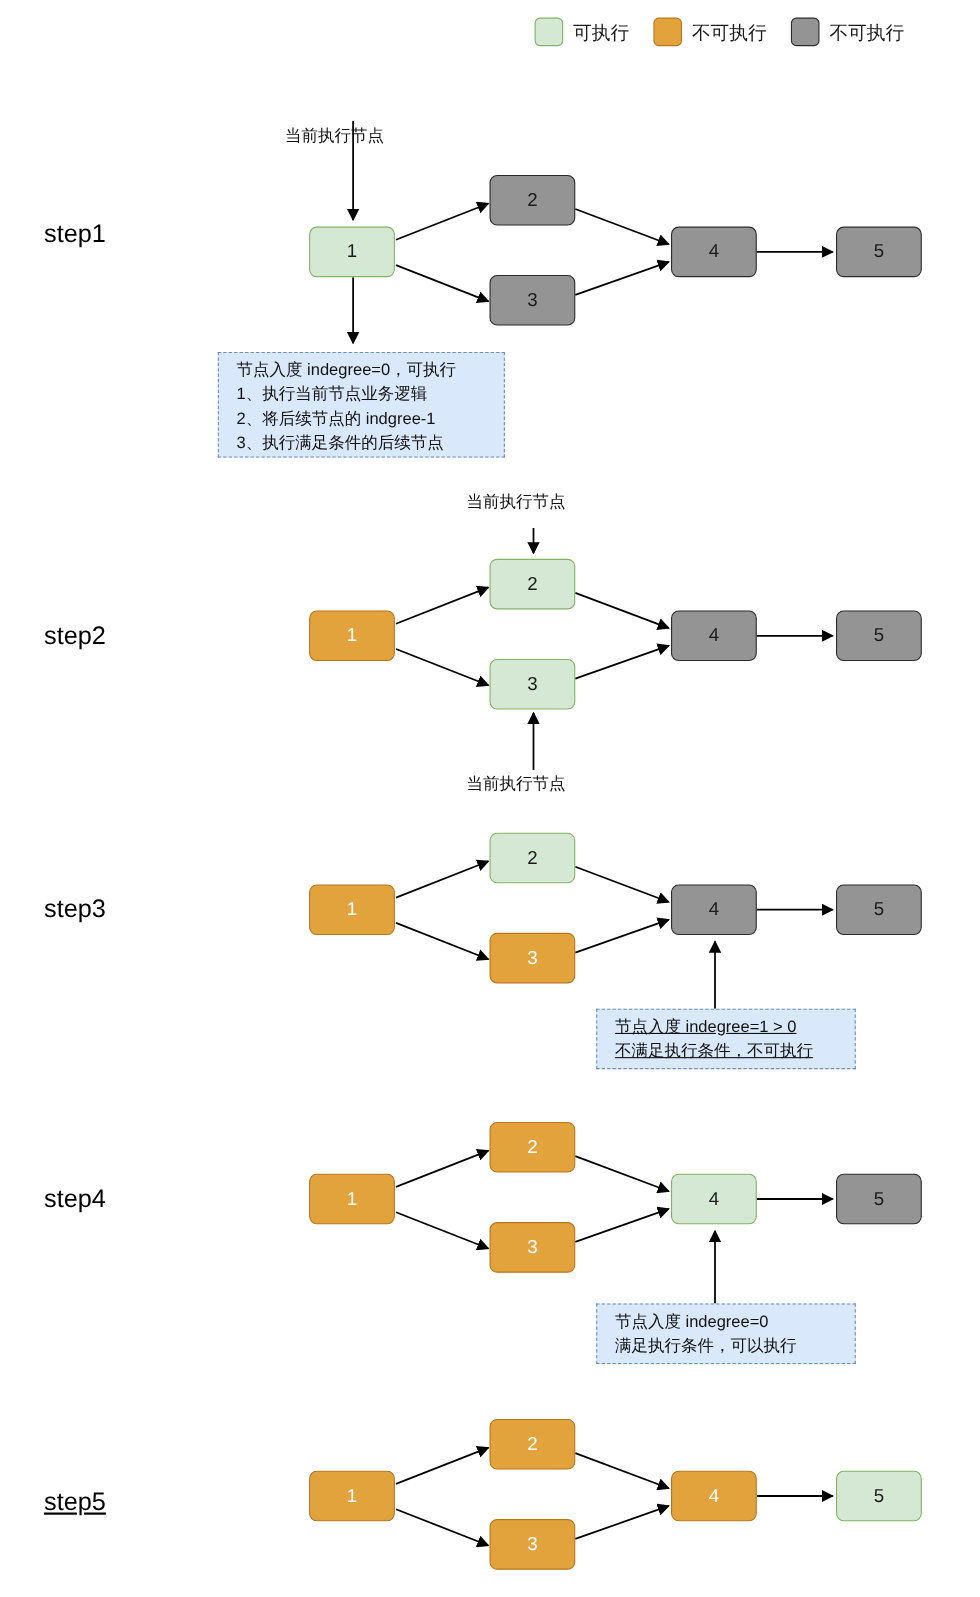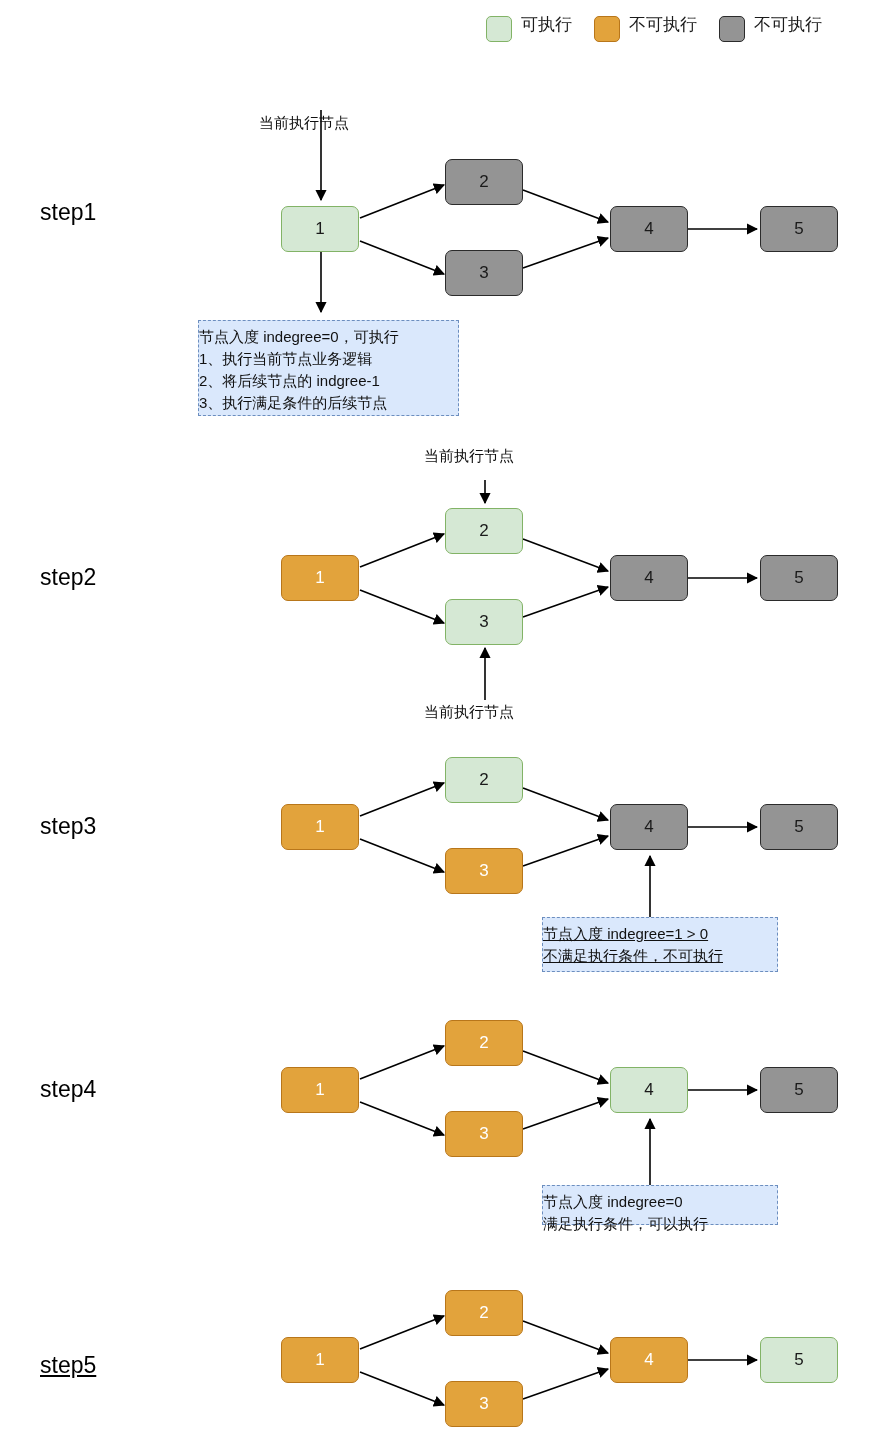--- a/index.html
+++ b/index.html
@@ -20,21 +20,21 @@
   #legend {
     position: absolute;
     left: 486px;
     top: 16px;
     display: flex;
     align-items: center;
     gap: 10px;
   }
   .legend-item {
     display: flex;
-    align-items: flex-start;
+    align-items: center;
     gap: 9px;
   }
   .legend-item + .legend-item { margin-left: 12px; }
   .swatch {
     width: 26px;
     height: 26px;
     border-radius: 5px;
     box-sizing: border-box;
   }
   .swatch.green  { background: #d5e8d4; border: 1.5px solid #82b366; }
@@ -72,21 +72,21 @@
   .node.green  { background: #d5e8d4; border: 1.6px solid #82b366; color: #1a1a1a; }
   .node.orange { background: #e2a33c; border: 1.6px solid #b8761a; color: #ffffff; }
   .node.gray   { background: #949494; border: 1.6px solid #2b2b2b; color: #1a1a1a; }
 
   
   .note {
     position: absolute;
     box-sizing: border-box;
     background: #dae8fc;
     border: 1.6px dashed #6c8ebf;
-    padding: 5px 7px 6px 0;
+    padding: 5px 7px 6px 16px;
     font-size: 15px;
     line-height: 1.47;
     color: #111111;
     white-space: pre;
     z-index: 3;
   }
 
   
   .ann-label {
     position: absolute;
@@ -208,21 +208,21 @@
 <div class="node gray" style="left:760px; top:804px;">5</div>
 <div class="note" style="left:542px; top:917px; width:236px; height:55px;text-decoration:underline;">节点入度 indegree=1 &gt; 0
 不满足执行条件，不可执行</div>
 
 <div class="step-label" style="left:40px; top:1076px;">step4</div>
 <div class="node orange" style="left:281px; top:1067px;">1</div>
 <div class="node orange" style="left:445px; top:1020px;">2</div>
 <div class="node orange" style="left:445px; top:1111px;">3</div>
 <div class="node green" style="left:610px; top:1067px;">4</div>
 <div class="node gray" style="left:760px; top:1067px;">5</div>
-<div class="note" style="left:542px; top:1185px; width:236px; height:40px;">节点入度 indegree=0
+<div class="note" style="left:542px; top:1185px; width:236px; height:55px;">节点入度 indegree=0
 满足执行条件，可以执行</div>
 
 <div class="step-label" style="left:40px; top:1352px;text-decoration:underline;">step5</div>
 <div class="node orange" style="left:281px; top:1337px;">1</div>
 <div class="node orange" style="left:445px; top:1290px;">2</div>
 <div class="node orange" style="left:445px; top:1381px;">3</div>
 <div class="node orange" style="left:610px; top:1337px;">4</div>
 <div class="node green" style="left:760px; top:1337px;">5</div>
 
 </body></html>

